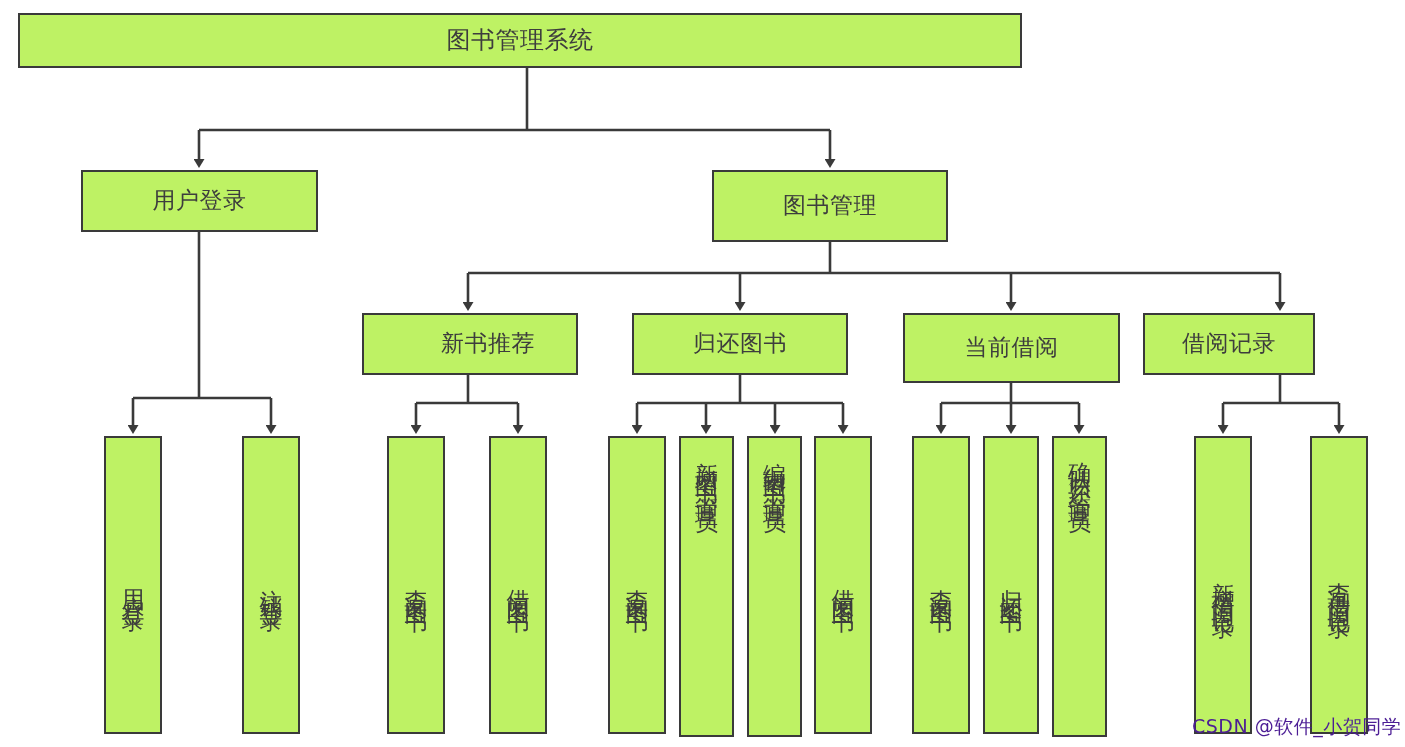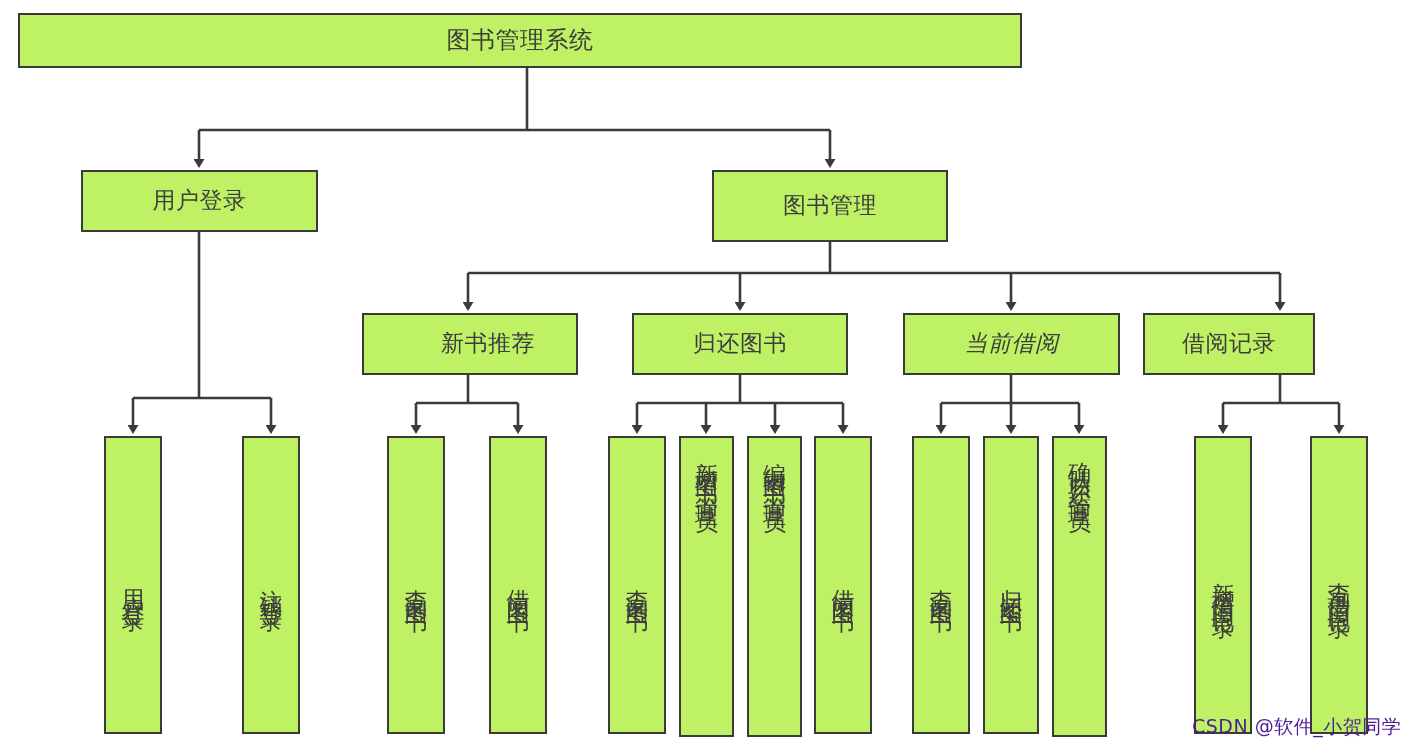--- a/index.html
+++ b/index.html
@@ -148,21 +148,21 @@
   </div>
 
   <div class="node node-h" style="left:362px; top:313px; width:216px; height:62px;padding-left:36px;">
     <span>新书推荐</span>
   </div>
 
   <div class="node node-h" style="left:632px; top:313px; width:216px; height:62px;">
     <span>归还图书</span>
   </div>
 
-  <div class="node node-h" style="left:903px; top:313px; width:217px; height:62px;font-style:italic;">
+  <div class="node node-h" style="left:903px; top:313px; width:217px; height:70px;">
     <span>当前借阅</span>
   </div>
 
   <div class="node node-h" style="left:1143px; top:313px; width:172px; height:62px;">
     <span>借阅记录</span>
   </div>
 
   <div class="node node-v" style="left:104px; top:436px; width:58px; height:298px;">
     <span class="vcenter">
       <span class="vtext">用户登录</span>

